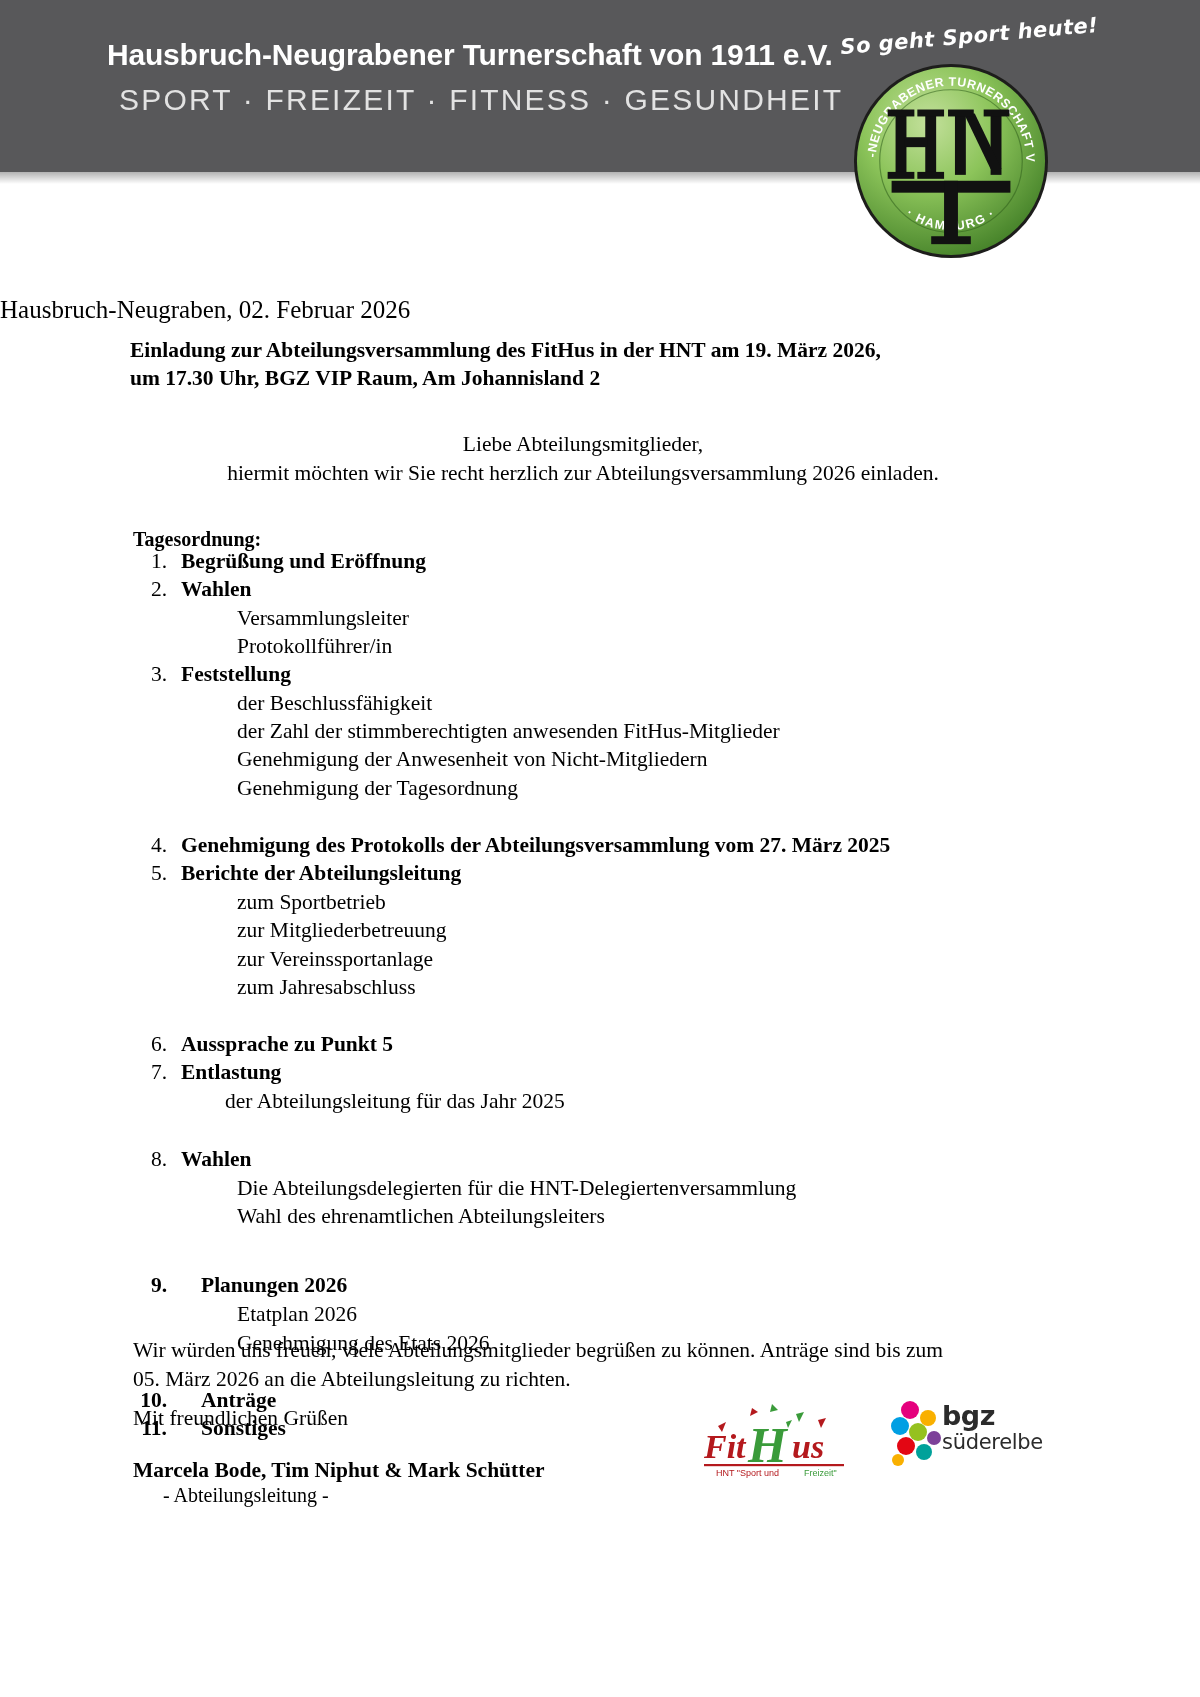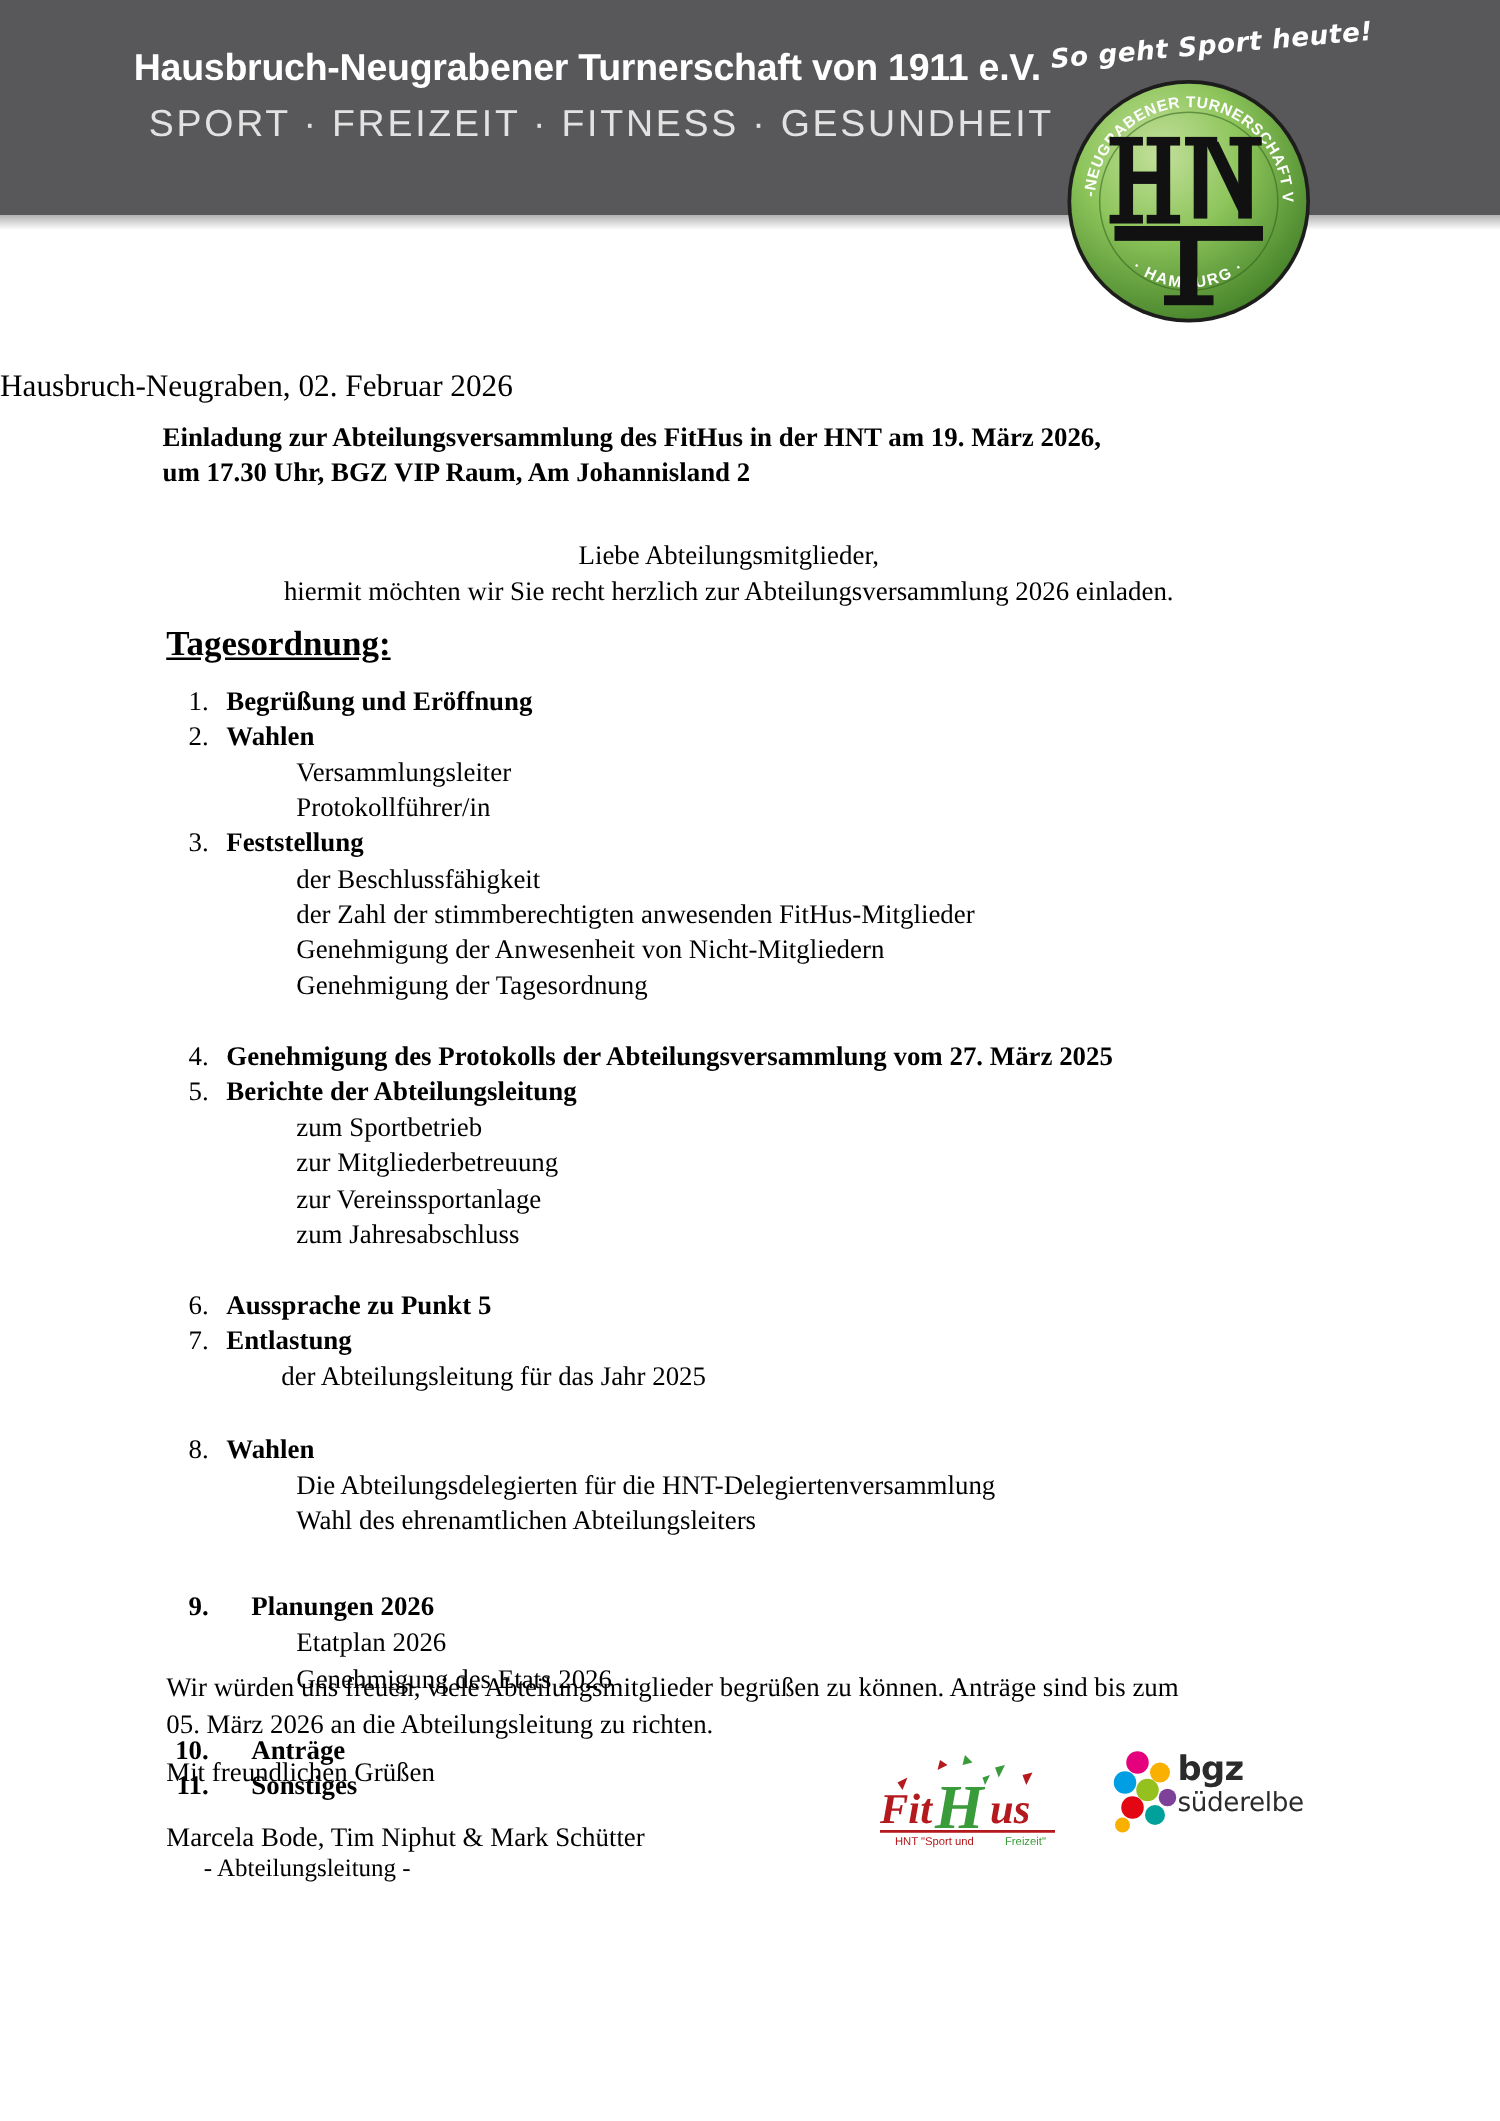--- a/index.html
+++ b/index.html
@@ -121,24 +121,23 @@
     left: 133px;
     top: 430px;
     width: 900px;
     font-size: 21.5px;
     line-height: 1.33;
     text-align: center;
   }
   .agenda-heading {
     position: absolute;
     left: 133px;
-    top: 498px;
-    font-weight: bold;
-    font-size: 28px;
-    text-decoration: underline;
+    top: 526px;
+    font-weight: bold;
+    font-size: 20px;
   }
 
   .agenda {
     position: absolute;
     left: 133px;
     top: 548px;
     width: 940px;
   }
   .item {
     display: flex;
@@ -178,21 +177,21 @@
     position: absolute;
     left: 133px;
     top: 1405px;
     font-size: 21.5px;
   }
   .signature {
     position: absolute;
     left: 133px;
     top: 1457px;
     font-size: 21.5px;
-    font-weight: normal;
+    font-weight: bold;
     text-align: right;
   }
   .signature-role {
     position: absolute;
     left: 163px;
     top: 1482px;
     font-size: 20px;
     font-weight: normal;
   }
 

